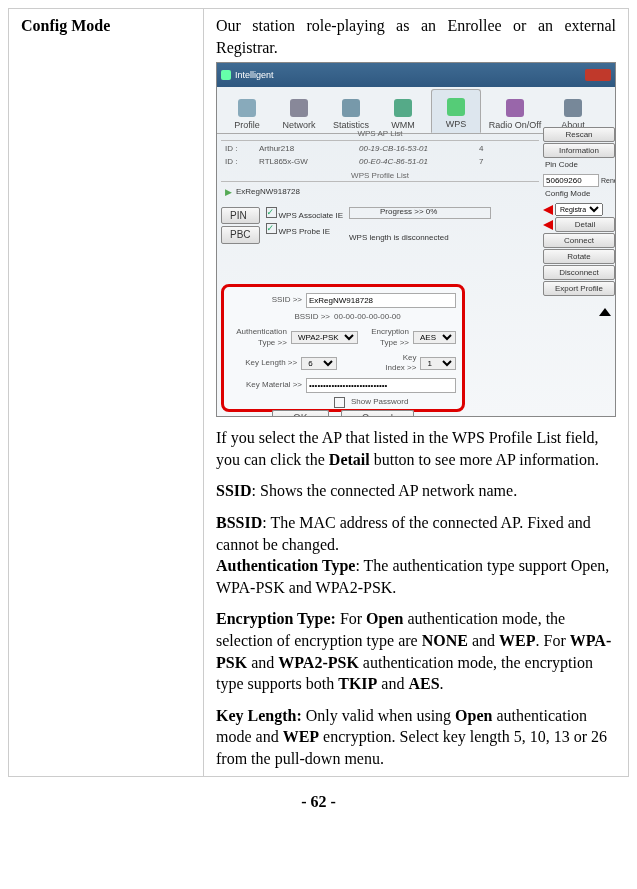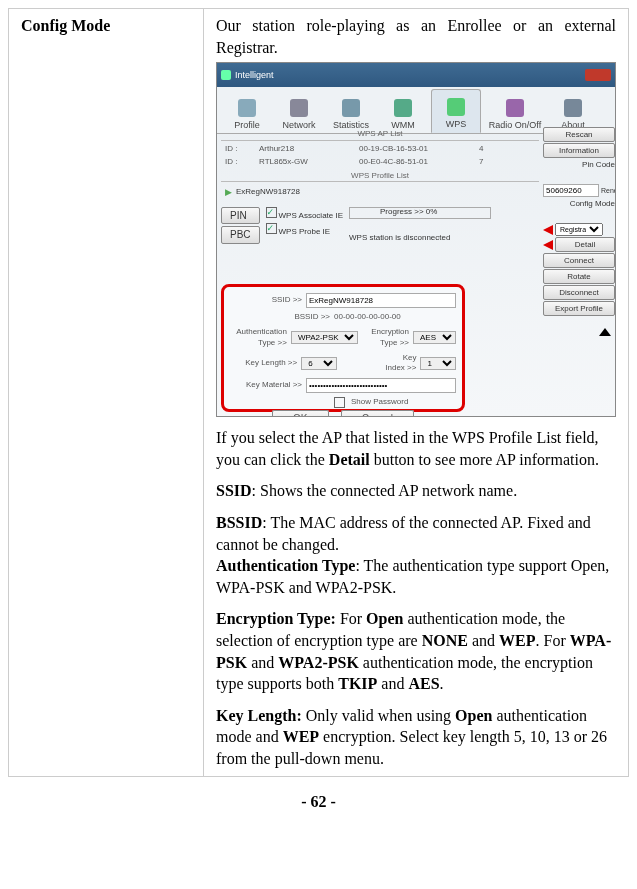--- a/index.html
+++ b/index.html
@@ -108,23 +108,23 @@
   }
   .sidebtns .btn {
     border: 1px solid #888;
     background: linear-gradient(#f8f8f8,#ddd);
     text-align: center;
     height: 13px;
     line-height: 13px;
     border-radius: 2px;
   }
   .sidebtns .lbl {
-    text-align: right;
+    text-align: left;
     padding-left: 2px;
-    height: 24px;
+    height: 14px;
     line-height: 11px;
   }
   .sidebtns input[type=text] {
     width: 50px;
     font-size: 8px;
     height: 11px;
     padding: 0 2px;
     border: 1px solid #aaa;
   }
   .sidebtns .row {
@@ -146,21 +146,21 @@
   }
   .aprow {
     display: flex;
     gap: 10px;
     font-size: 8px;
     padding: 1px 4px;
     color: #555;
   }
   .aprow span:nth-child(1){width:24px;}
   .aprow span:nth-child(2){width:90px;}
-  .aprow span:nth-child(3){width:110px;}
+  .aprow span:nth-child(3){width:110px;font-style:italic;}
   .aprow span:nth-child(4){width:20px;}
   .lowerrow {
     display: flex;
     gap: 6px;
     font-size: 8px;
     margin-top: 6px;
   }
   .minibtn {
     border: 1px solid #888;
     background: linear-gradient(#f8f8f8,#ddd);
@@ -297,21 +297,21 @@
                 <div class="minibtn">PBC</div>
               </div>
               <div style="display:flex;flex-direction:column;gap:2px;">
                 <div><span class="checkbox checked"></span><span>WPS Associate IE</span></div>
                 <div><span class="checkbox checked"></span><span>WPS Probe IE</span></div>
               </div>
               <div style="flex:1;display:flex;flex-direction:column;gap:14px;">
                 <div style="border:1px solid #aaa;height:10px;width:140px;position:relative;">
                   <span style="position:absolute;left:30px;top:-1px;">Progress &gt;&gt; 0%</span>
                 </div>
-                <div>WPS station is disconnected</div>
+                <div>WPS length is disconnected</div>
               </div>
             </div>
 
             <div class="red-frame">
               <div class="form-row">
                 <label>SSID &gt;&gt;</label>
                 <input type="text" style="width: 200px;" value="ExRegNW918728">
               </div>
               <div class="form-row">
                 <label>BSSID &gt;&gt;</label>

